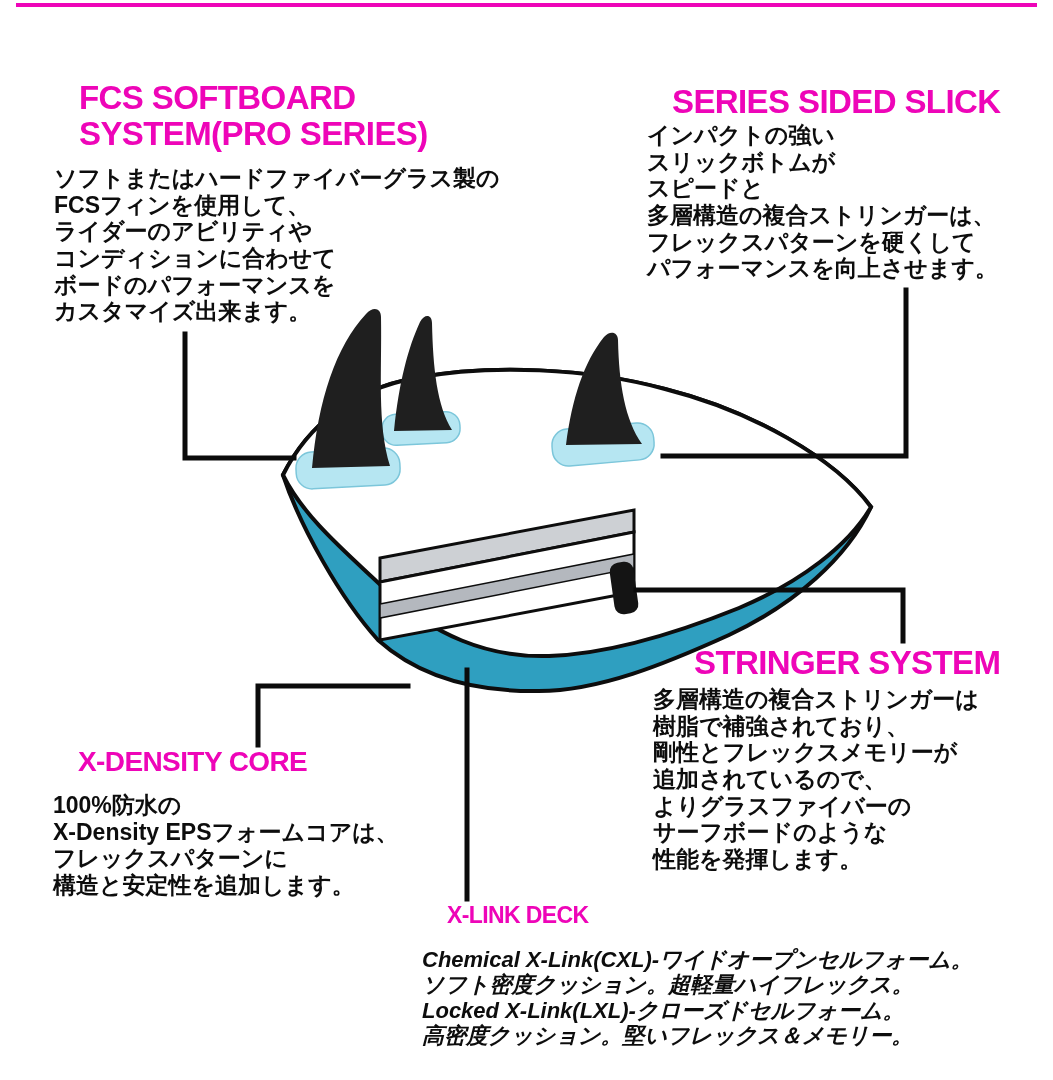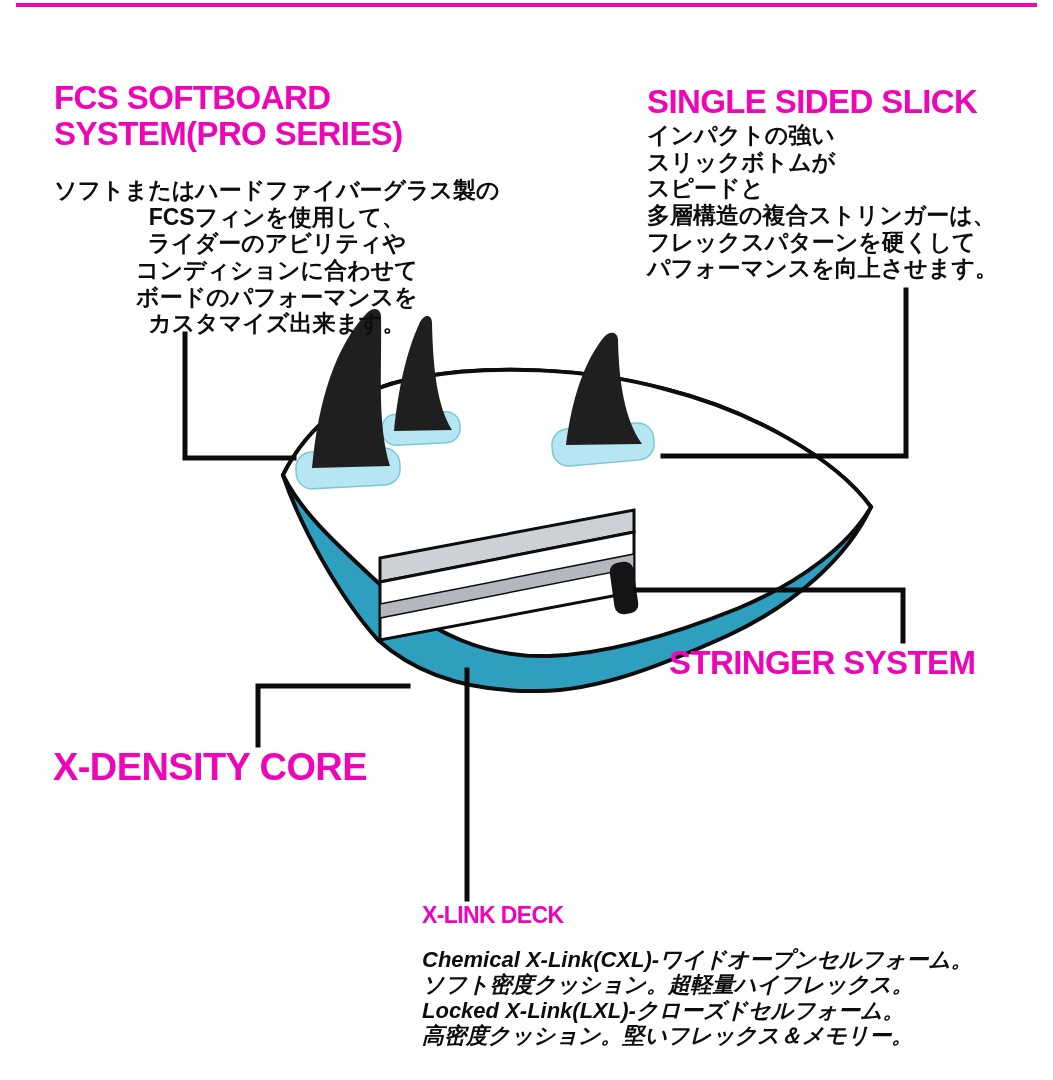--- a/index.html
+++ b/index.html
@@ -10,21 +10,21 @@
     background:#ffffff; overflow:hidden;
   }
   .top-rule {
     position:absolute; left:16px; top:3px; width:1021px; height:4px;
     background:var(--accent, #ee05b8);
   }
   .scene { position:absolute; left:0; top:0; }
   .h {
     position:absolute; color:var(--accent, #ee05b8);
     font-weight:900; font-size:33px; line-height:1.08;
-    letter-spacing:-0.6px; white-space:pre-line;
+    letter-spacing:-0.6px; white-space:pre-line;margin-left:25px;
   }
   .b {
     position:absolute; color:var(--ink, #0d0d0d);
     font-weight:700; font-size:23px; line-height:1.16;
     white-space:pre-line;
   }
   .b.deck-body { font-size:22px; line-height:1.15; }
 </style>
 </head>
 <body>
@@ -70,38 +70,49 @@
       <path d="M185,334 V458 H294"></path>
       <path d="M906,290 V456 H663"></path>
       <path d="M636,590 H903 V641"></path>
       <path d="M408,686 H258 V745"></path>
       <path d="M467,670 V899"></path>
     </g>
   </svg>
 
   <div class="h" style="left:54px; top:80px;">FCS SOFTBOARD
 SYSTEM(PRO SERIES)</div>
-  <div class="b" style="left:54px; top:177px;text-align:center;">ソフトまたはハードファイバーグラス製の
+  <div class="b" style="left:54px; top:165px;">ソフトまたはハードファイバーグラス製の
 FCSフィンを使用して、
 ライダーのアビリティや
 コンディションに合わせて
 ボードのパフォーマンスを
 カスタマイズ出来ます。</div>
 
-  <div class="h" style="left:647px; top:84px;">SINGLE SIDED SLICK</div>
+  <div class="h" style="left:647px; top:84px;">SERIES SIDED SLICK</div>
   <div class="b" style="left:647px; top:122px;">インパクトの強い
 スリックボトムが
 スピードと
 多層構造の複合ストリンガーは、
 フレックスパターンを硬くして
 パフォーマンスを向上させます。</div>
 
   <div class="h" style="left:669px; top:645px;">STRINGER SYSTEM</div>
+  <div class="b" style="left:653px; top:686px;">多層構造の複合ストリンガーは
+樹脂で補強されており、
+剛性とフレックスメモリーが
+追加されているので、
+よりグラスファイバーの
+サーフボードのような
+性能を発揮します。</div>
 
-  <div class="h" style="left:53px; top:747px; font-size:38px;">X-DENSITY CORE</div>
+  <div class="h" style="left:53px; top:747px; font-size:28px;">X-DENSITY CORE</div>
+  <div class="b" style="left:53px; top:792px;">100%防水の
+X-Density EPSフォームコアは、
+フレックスパターンに
+構造と安定性を追加します。</div>
 
   <div class="h" style="left:422px; top:903px; font-size:23px;">X-LINK DECK</div>
   <div class="b deck-body" style="left:422px; top:947px;font-style:italic;">Chemical X-Link(CXL)-ワイドオープンセルフォーム。
 ソフト密度クッション。超軽量ハイフレックス。
 Locked X-Link(LXL)-クローズドセルフォーム。
 高密度クッション。堅いフレックス＆メモリー。</div>
 
 </div>
 
 </body></html>

